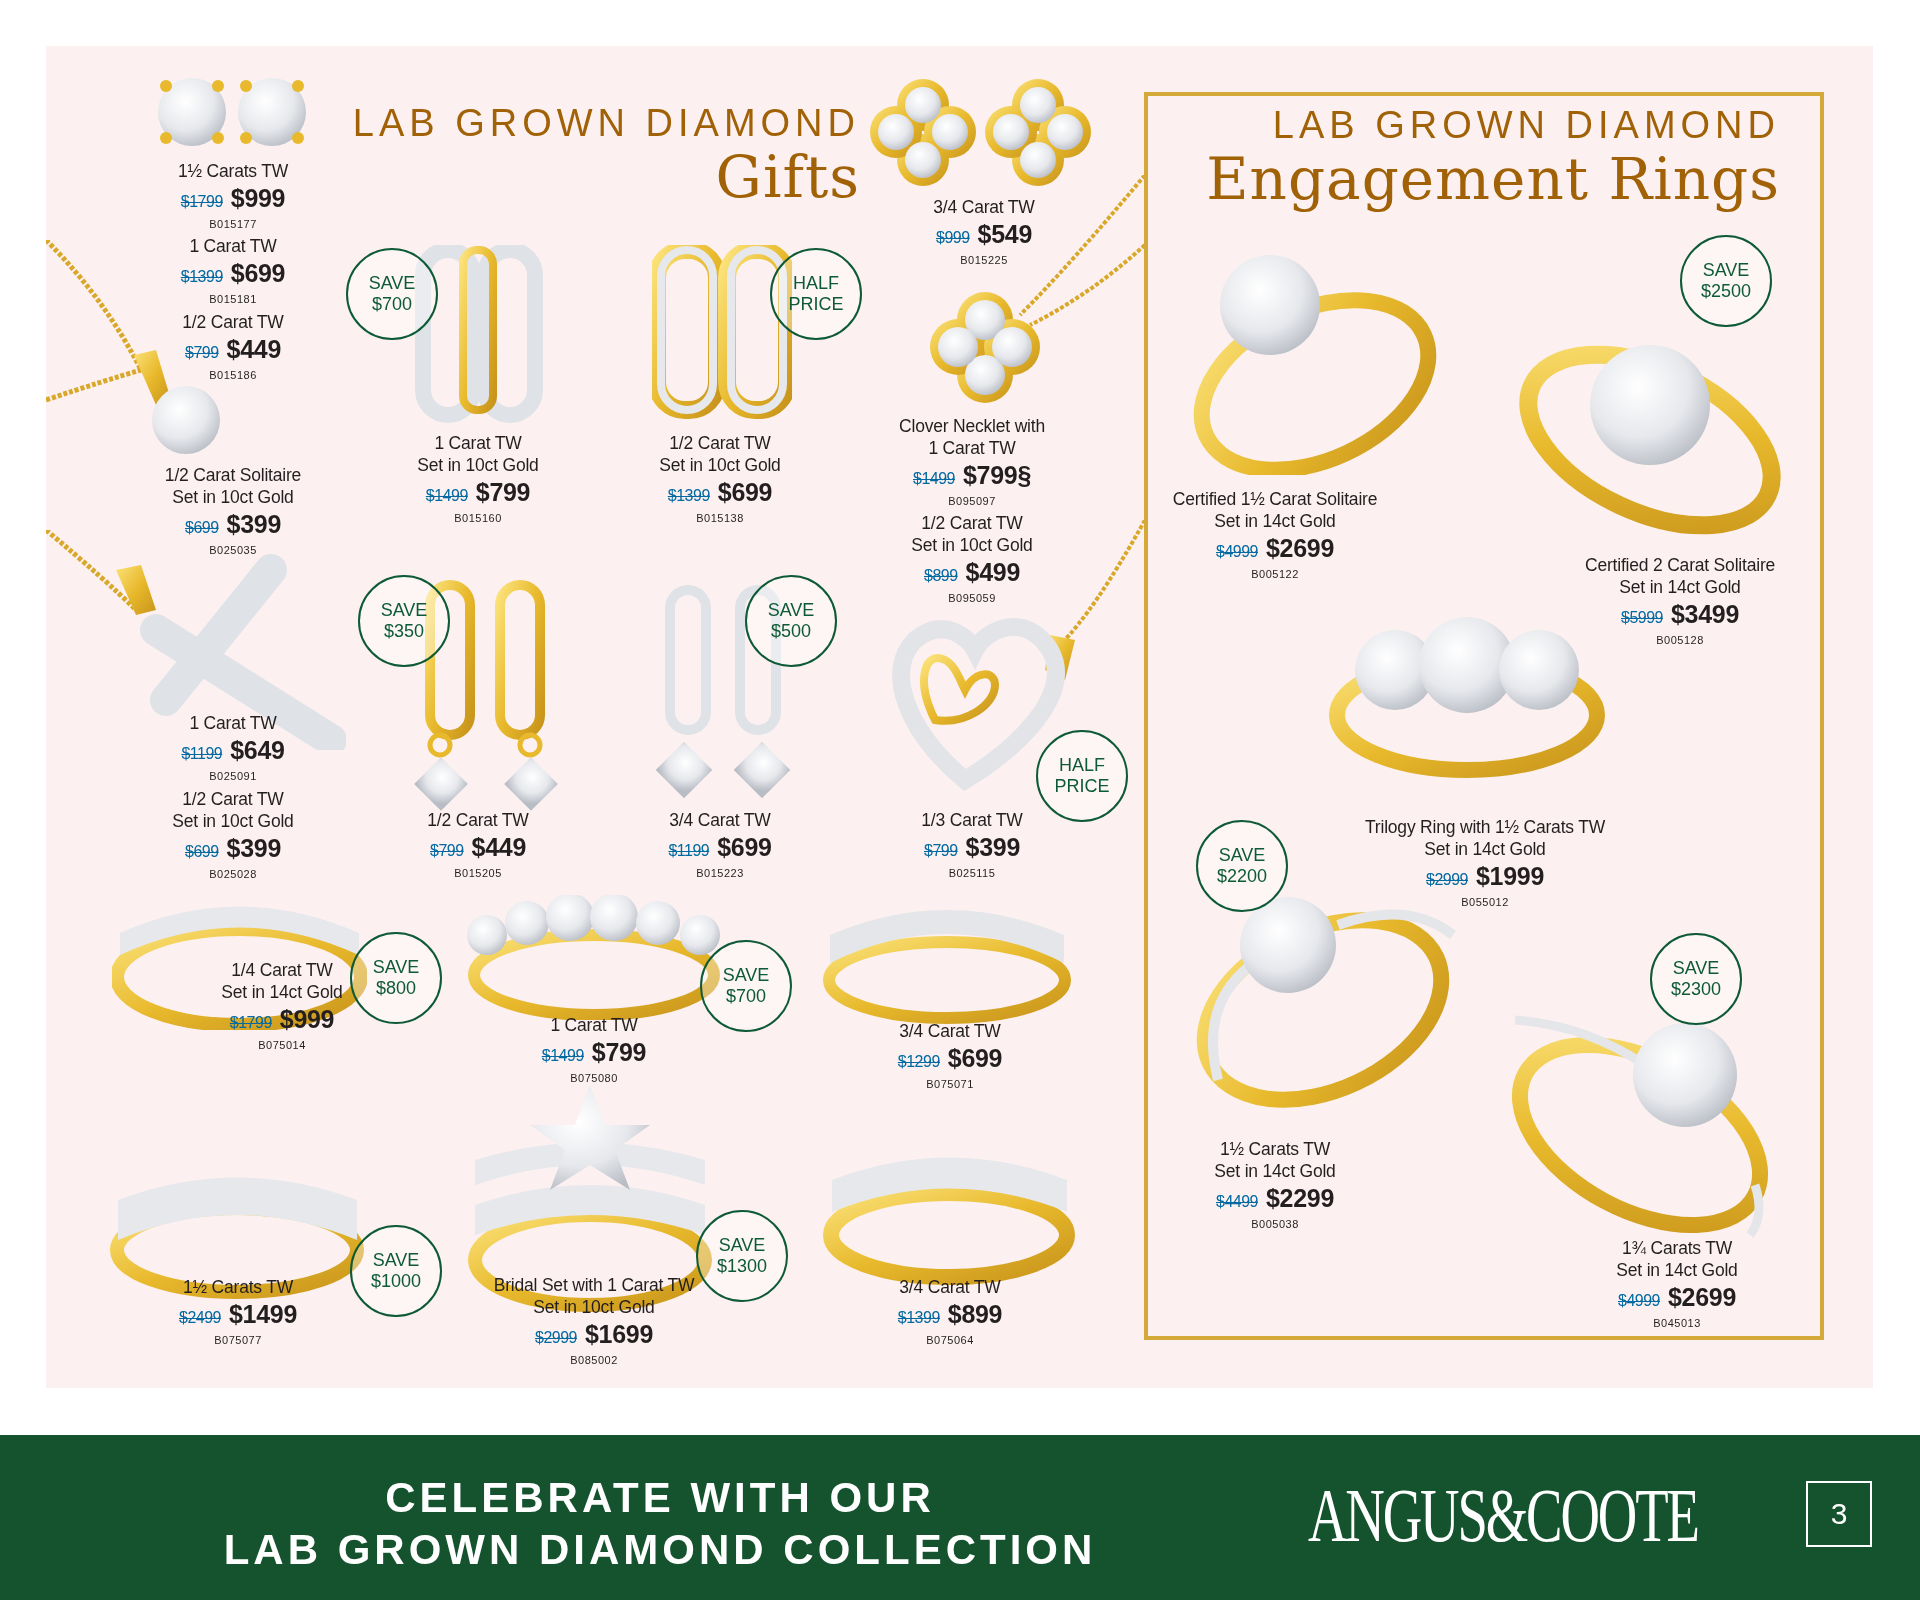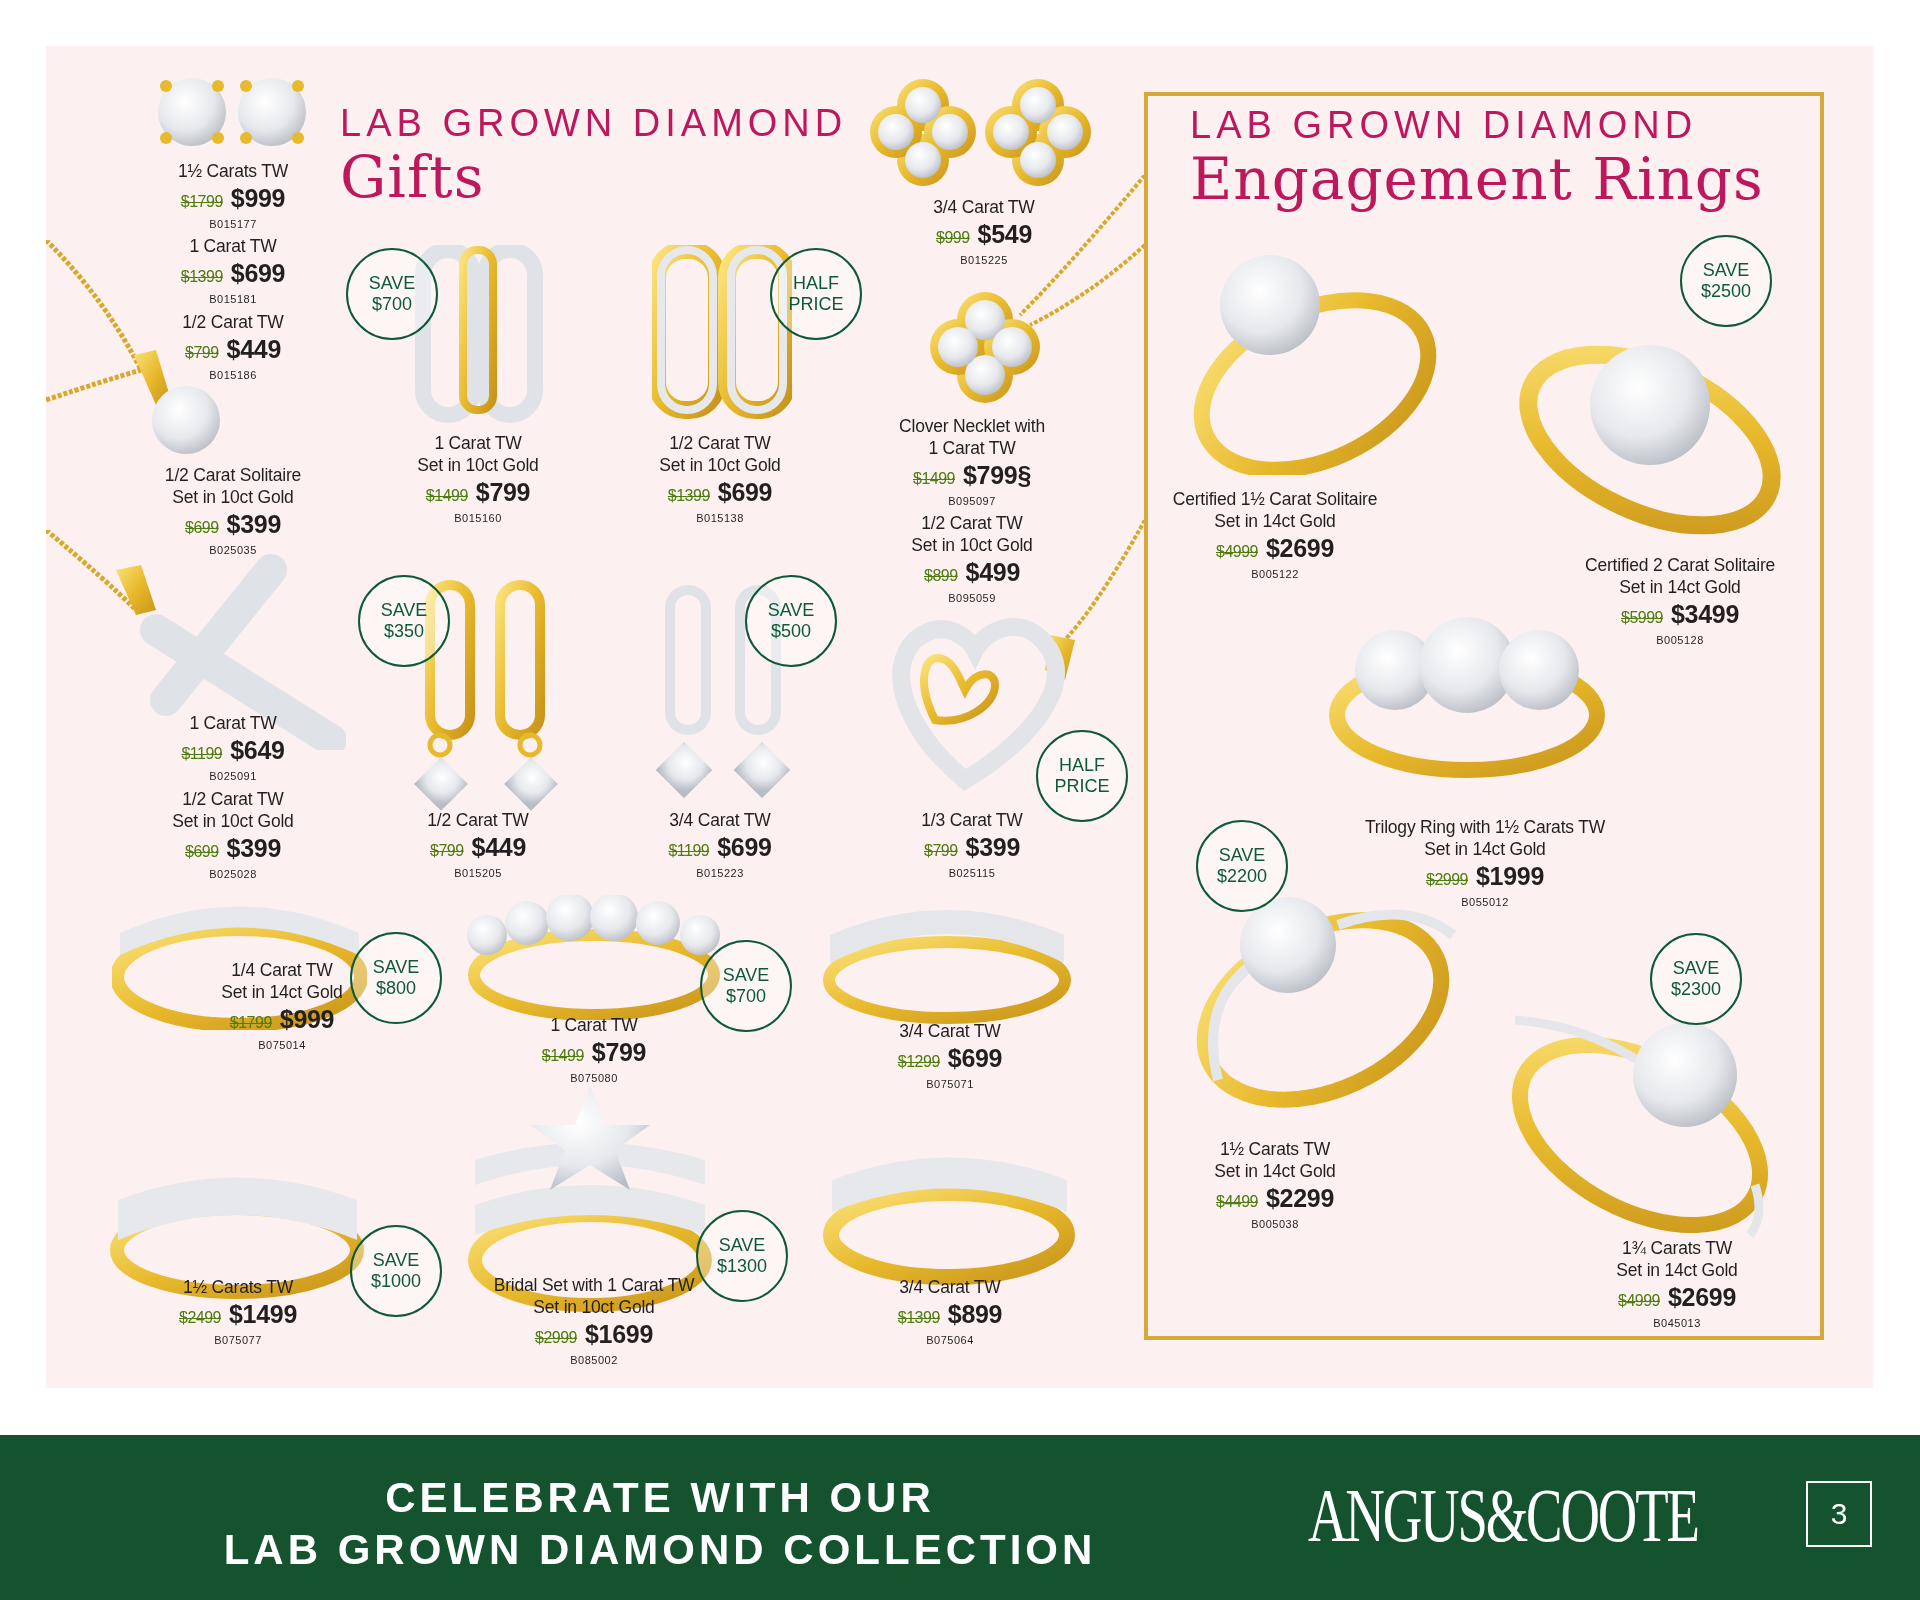--- a/index.html
+++ b/index.html
@@ -1,25 +1,25 @@
 <!DOCTYPE html>
 <html><head>
 <meta charset="utf-8">
 <style>
   html,body{margin:0;padding:0;}
   body{width:1920px;height:1600px;position:relative;background:#ffffff;overflow:hidden;font-family:"Liberation Sans",sans-serif;color:#231f20;}
   .page-bg{position:absolute;left:46px;top:46px;width:1827px;height:1342px;background:#fcf1f0;}
   .panel{position:absolute;left:1144px;top:92px;width:680px;height:1248px;border:4px solid #d4a93a;box-sizing:border-box;}
-  .heading{position:absolute;text-align:left;color:#be185d;}
+  .heading{position:absolute;text-align:right;color:#a16207;}
   .heading .caps{font-family:"Liberation Sans",sans-serif;font-size:38px;letter-spacing:5px;font-weight:400;white-space:nowrap;}
   .heading .script{font-family:"DejaVu Serif",serif;font-size:58px;line-height:64px;white-space:nowrap;letter-spacing:1px;}
   .product{position:absolute;text-align:center;transform:translateX(-50%);white-space:nowrap;}
   .product .desc{font-size:17.5px;line-height:22px;color:#231f20;letter-spacing:-0.2px;}
   .product .prices{margin-top:1px;line-height:30px;}
-  .product .was{font-size:16px;color:#4d7c0f;text-decoration:line-through;margin-right:8px;letter-spacing:-0.5px;}
+  .product .was{font-size:16px;color:#0369a1;text-decoration:line-through;margin-right:8px;letter-spacing:-0.5px;}
   .product .now{font-size:25px;font-weight:700;color:#231f20;letter-spacing:-0.3px;}
   .product .sku{font-size:11px;letter-spacing:0.5px;color:#231f20;line-height:14px;}
   .badge{position:absolute;width:92px;height:92px;border:2.5px solid #0e5a36;border-radius:50%;box-sizing:border-box;display:flex;flex-direction:column;align-items:center;justify-content:center;color:#0e5a36;font-size:18px;line-height:21px;font-weight:400;background:rgba(255,255,255,0.35);text-align:center;}
   .img{position:absolute;}
   .footer{position:absolute;left:0;top:1435px;width:1920px;height:165px;background:#14532d;padding-left:40px;}
   .footer .tagline{position:absolute;left:0;width:1320px;text-align:center;color:#ffffff;font-size:42px;letter-spacing:4px;font-weight:700;line-height:50px;}
   .footer .logo{position:absolute;left:1308px;top:40px;font-family:"Liberation Serif",serif;font-size:76px;color:#ffffff;letter-spacing:-3px;transform:scaleX(0.72);transform-origin:left center;white-space:nowrap;line-height:80px;}
   .footer .pagenum{position:absolute;left:1806px;top:46px;width:66px;height:66px;border:2px solid #ffffff;box-sizing:border-box;color:#fff;font-size:30px;display:flex;align-items:center;justify-content:center;}
 </style>
 </head>

